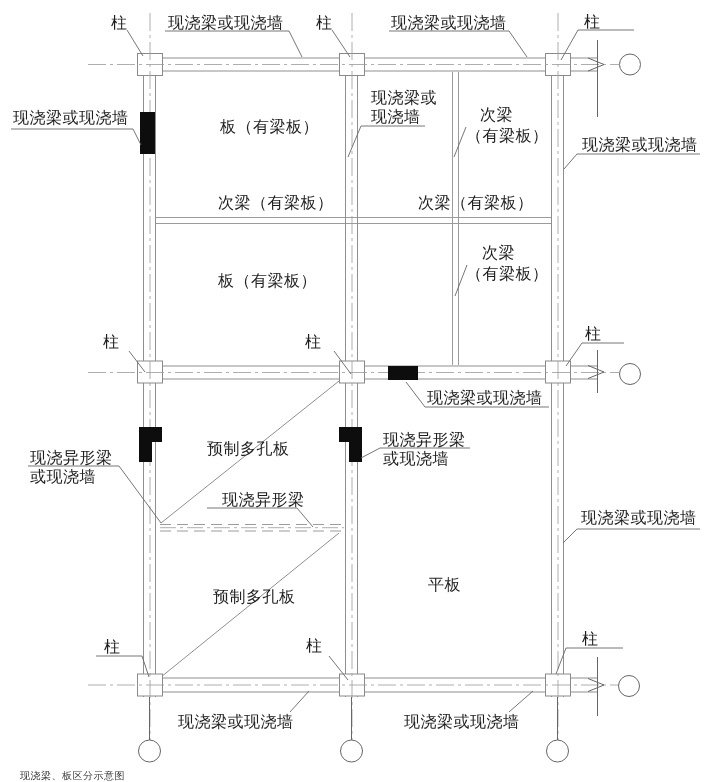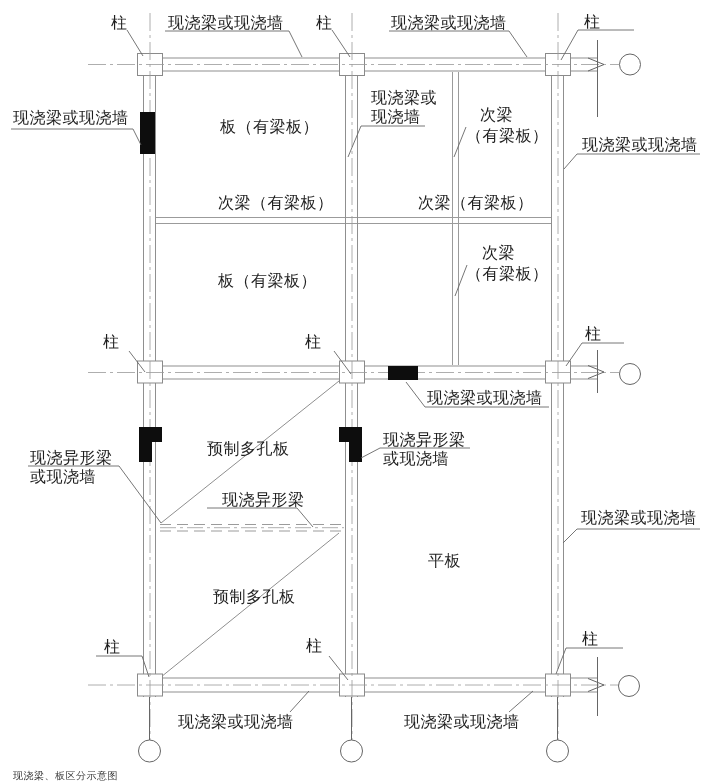--- a/index.html
+++ b/index.html
@@ -9,20 +9,21 @@
   }
   .canvas svg{position:absolute;left:0;top:0;}
   .lbl{
     position:absolute;color:#1f1f1f;font-size:16px;line-height:1.1;
     white-space:nowrap;letter-spacing:0.5px;
   }
   .lbl2{line-height:1.2;}
   .caption{
     position:absolute;color:#3a3a3a;font-size:10px;letter-spacing:0.5px;
     white-space:nowrap;
+    margin-left:7px;
   }
 </style>
 </head>
 <body>
 
 <div class="canvas">
 
   <svg width="707" height="782" viewBox="0 0 707 782">
 
     <g stroke="#9b9b9b" stroke-width="1" fill="none">
@@ -190,17 +191,17 @@
     <div>或现浇墙</div>
   </div>
   <div class="lbl lbl2" style="left:383px;top:430px">
     <div>现浇异形梁</div>
     <div>或现浇墙</div>
   </div>
 
   <div class="lbl" style="left:207px;top:440px">预制多孔板</div>
   <div class="lbl" style="left:213px;top:588px">预制多孔板</div>
   <div class="lbl" style="left:222px;top:491px">现浇异形梁</div>
-  <div class="lbl" style="left:428px;top:552px">平板</div>
+  <div class="lbl" style="left:428px;top:576px">平板</div>
 
   <div class="caption" style="left:13px;top:769px">现浇梁、板区分示意图</div>
 
 </div>
 
 </body></html>

